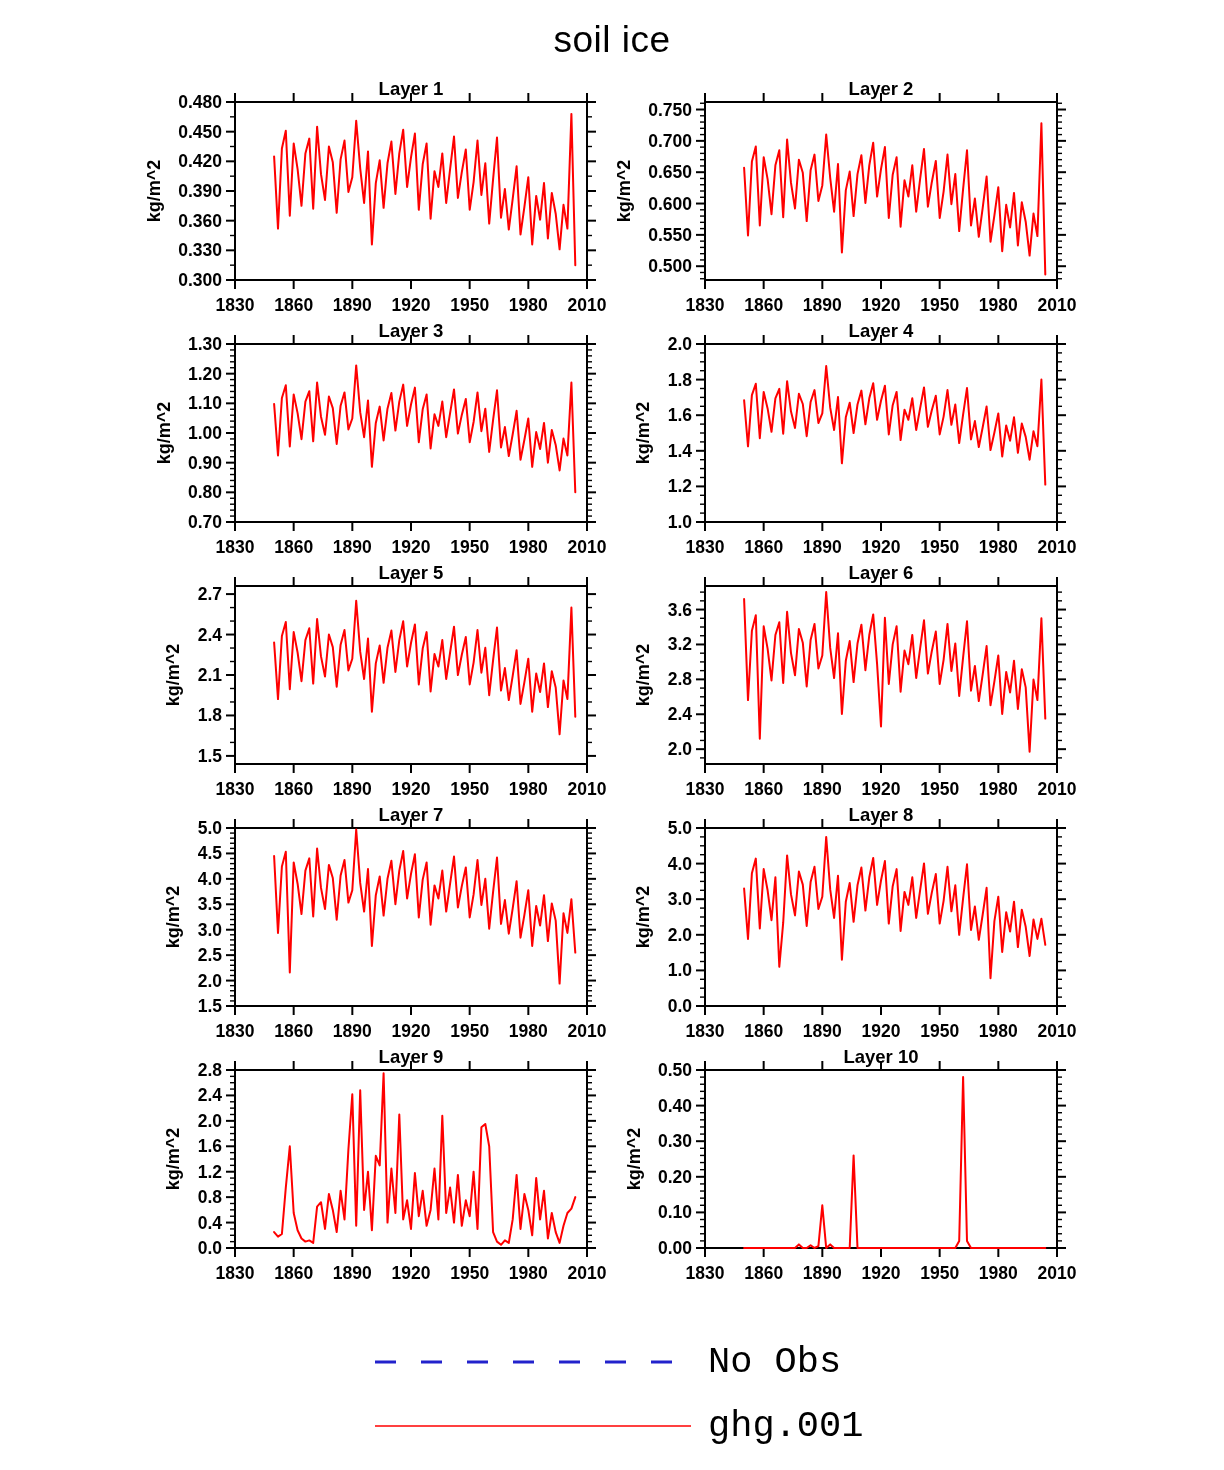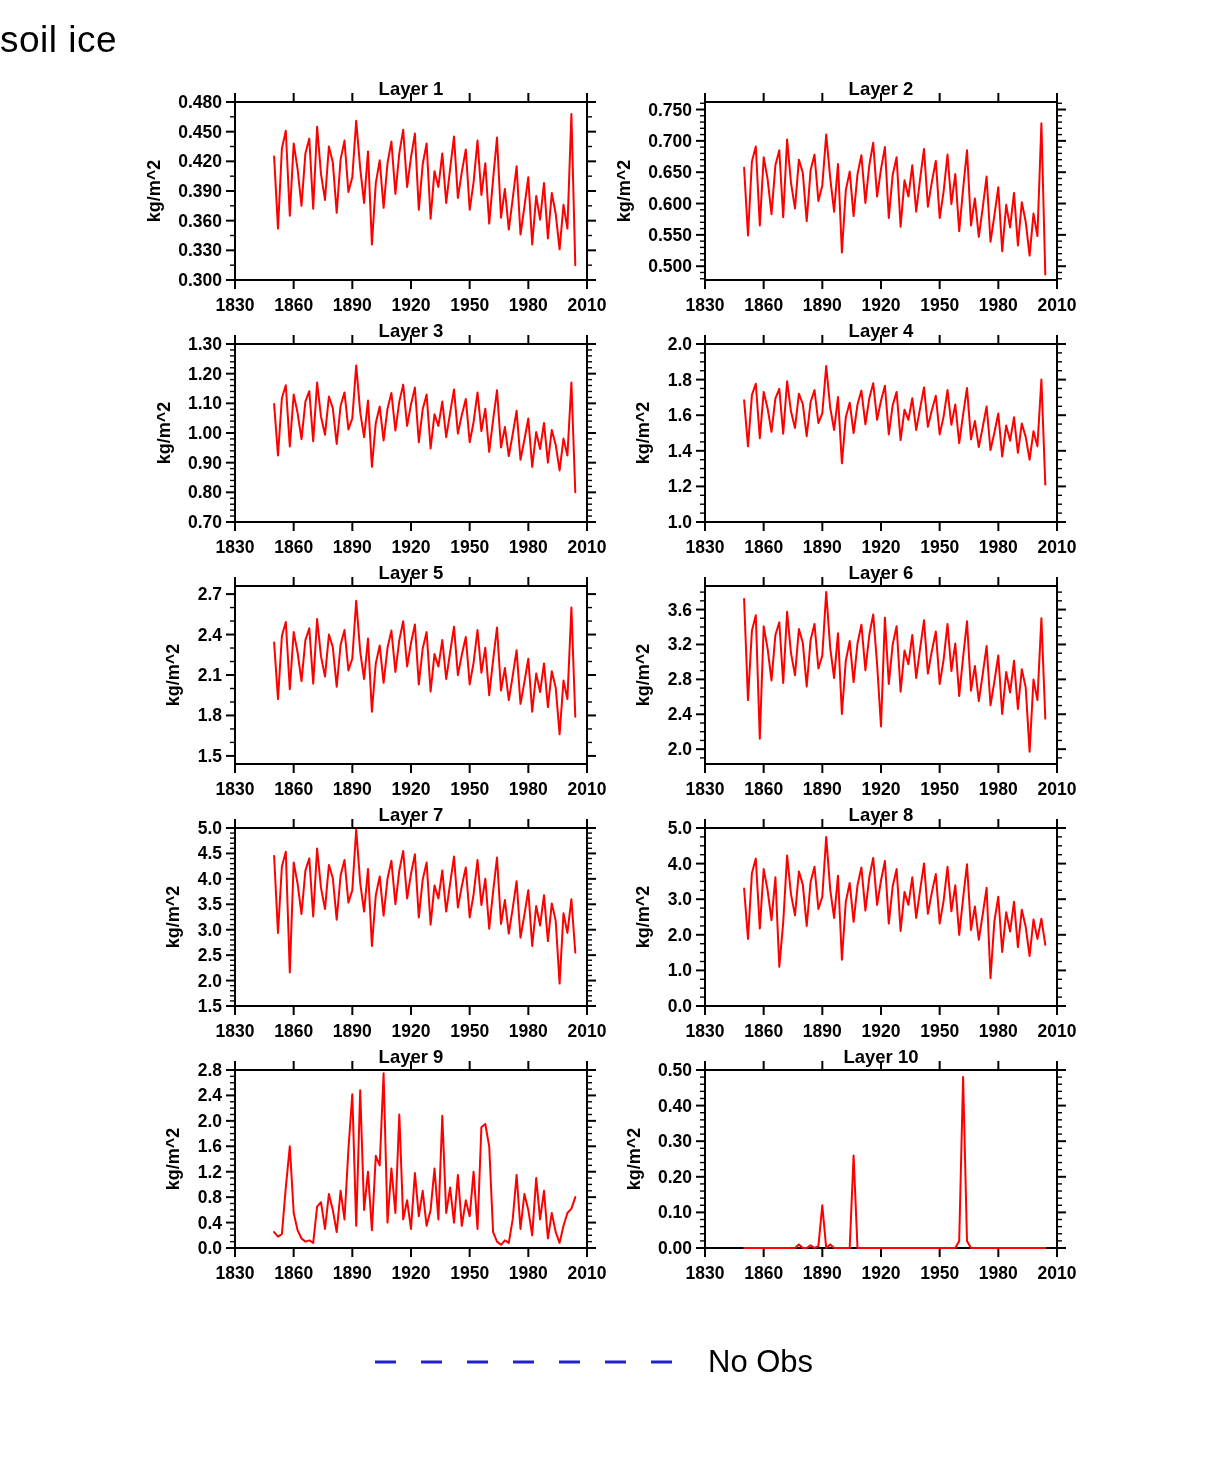--- a/index.html
+++ b/index.html
@@ -1,30 +1,30 @@
 <!DOCTYPE html>
 <html><head>
 <meta charset="utf-8">
 <style>
   html,body{margin:0;padding:0;background:#ffffff;}
   body{width:1224px;height:1470px;overflow:hidden;font-family:"Liberation Sans",sans-serif;}
   h1.page-title{
-    text-align:left;font-size:37px;font-weight:normal;color:#000;
+    text-align:center;font-size:37px;font-weight:normal;color:#000;
     margin:20px 0 20px 0;line-height:40px;letter-spacing:0.5px;
   }
   #panels{
     display:grid;grid-template-columns:470px 470px;grid-auto-rows:242px;
     padding-left:140px;width:1080px;font-weight:bold;
   }
   .panel-cell{position:relative;}
   svg text{font-family:"Liberation Sans",sans-serif;fill:#000;}
   .legend{margin-top:40px;margin-left:372px;}
   .legend-row{display:flex;align-items:center;height:64px;}
   .legend-swatch{width:322px;height:36px;flex:0 0 322px;}
-  .legend-label{font-size:31px;color:#000;margin-left:14px;white-space:nowrap;}
+  .legend-label{font-size:37px;color:#000;margin-left:14px;white-space:nowrap;font-family:Liberation Mono, monospace;}
 </style>
 </head>
 <body>
 
 <h1 class="page-title">soil ice</h1>
 
 <div id="panels">
     <div class="panel-cell"><svg width="470" height="242">
         <rect x="95" y="22" width="352" height="178" fill="none" stroke="#000000" stroke-width="2"></rect>
         <text x="271" y="15" text-anchor="middle" font-size="18.5px">Layer 1</text>
@@ -909,13 +909,19 @@
       </svg></div>
   </div>
 
 <div class="legend">
   <div class="legend-row">
     <svg class="legend-swatch" id="swatch-0">
         <line x1="3" y1="18" x2="319" y2="18" stroke="#2222cc" stroke-width="3" stroke-dasharray="21 25"></line>
       </svg>
     <span class="legend-label">No Obs</span>
   </div>
+  <div class="legend-row">
+    <svg class="legend-swatch" id="swatch-1">
+        <line x1="3" y1="18" x2="319" y2="18" stroke="#ff0000" stroke-width="1.5"></line>
+      </svg>
+    <span class="legend-label">ghg.001</span>
+  </div>
 </div>
 
 </body></html>

